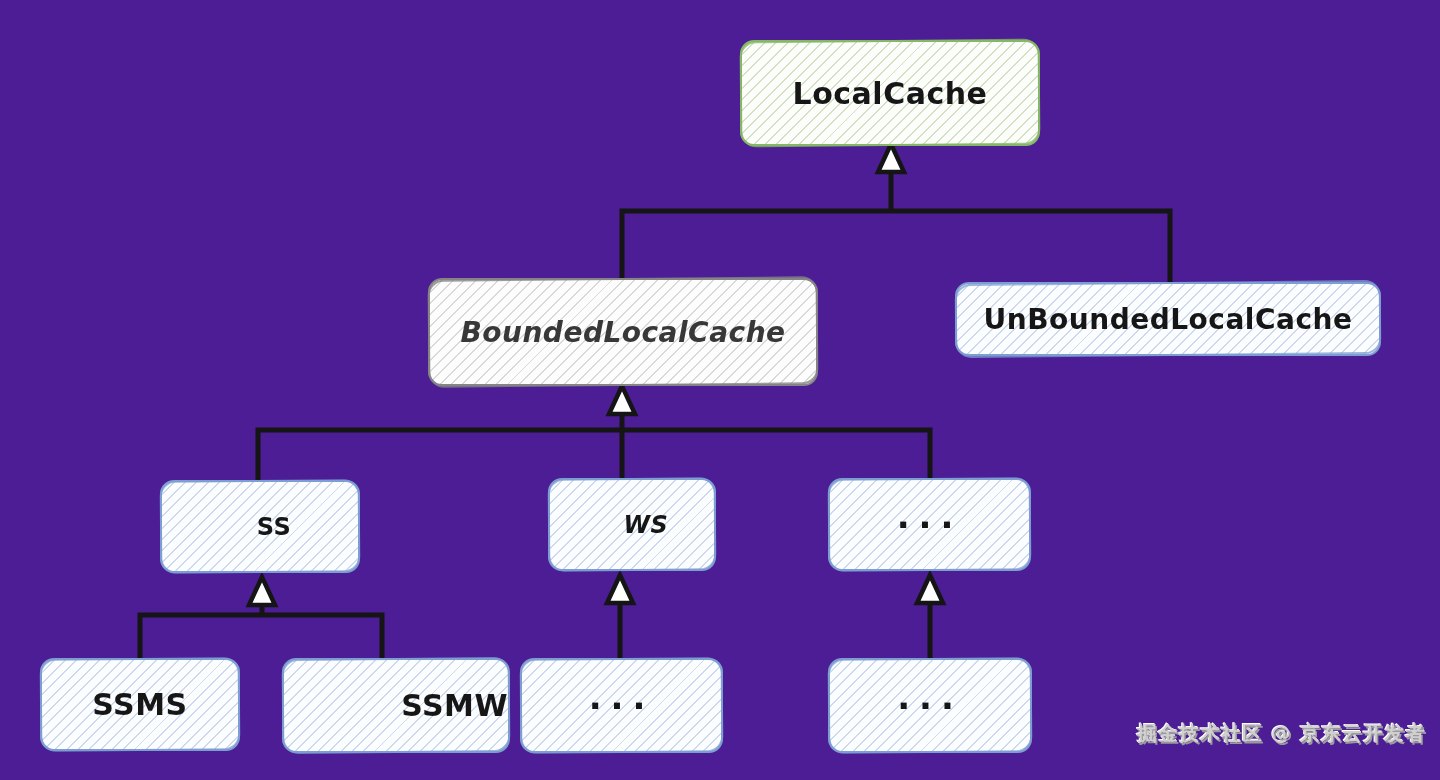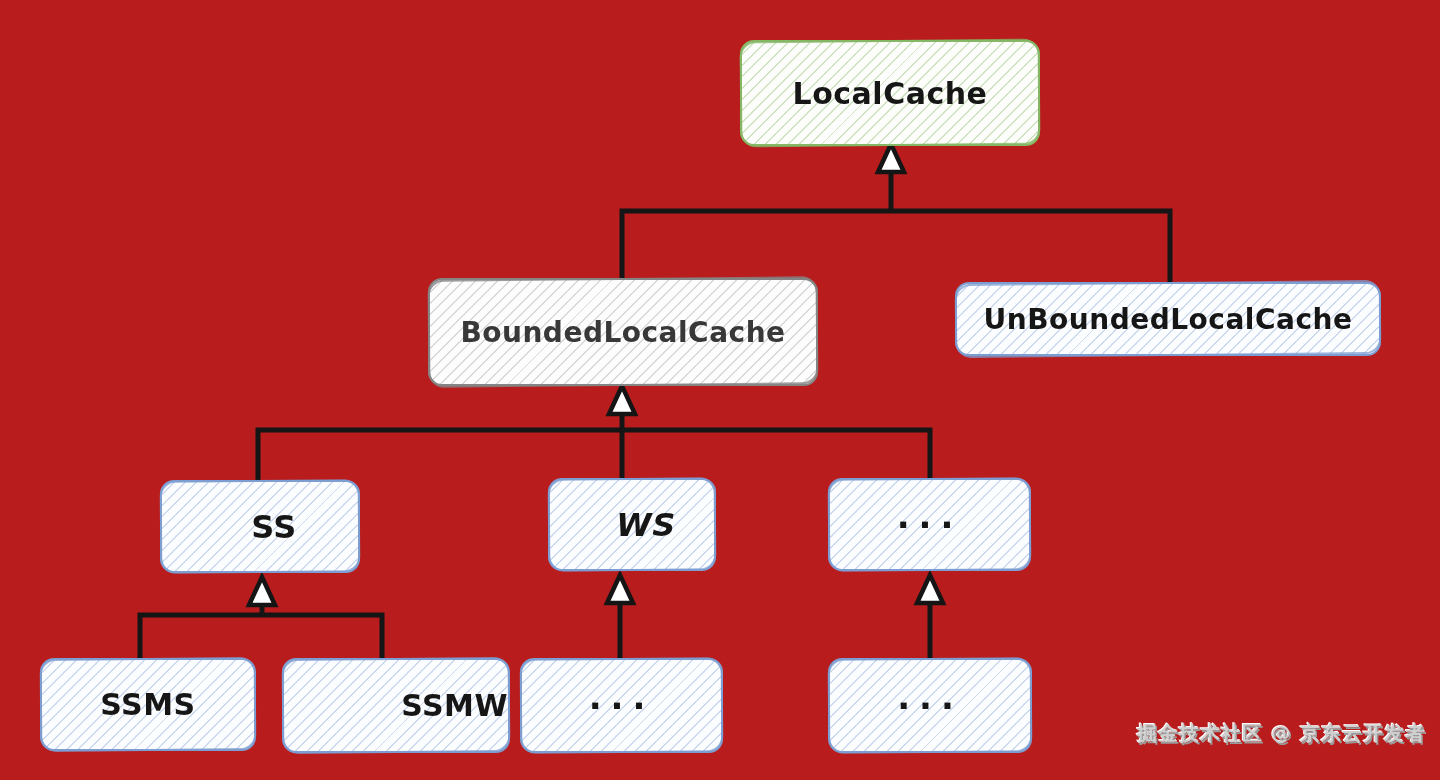--- a/index.html
+++ b/index.html
@@ -3,21 +3,21 @@
 <meta charset="utf-8">
 <style>
   :root{
     --green-border:#85b765; --green-hatch:#cfe2c1;
     --blue-border:#7d9ed1;  --blue-hatch:#ccd9ee;
     --gray-border:#858585;  --gray-hatch:#d9d9d9;
     --line:#151515; --text:#161616; --gray-text:#383838;
   }
   html,body{margin:0;padding:0;background:#ffffff;}
   #canvas{
-    position:relative;width:1440px;height:780px;background:#b91c1c;
+    position:relative;width:1440px;height:780px;background:#4c1d95;
     font-family:"DejaVu Sans","Liberation Sans",sans-serif;overflow:hidden;
   }
   svg.connectors{position:absolute;left:0;top:0;pointer-events:none;}
   svg.connectors path{fill:none;stroke:var(--line);stroke-width:5;}
   svg.connectors polygon{fill:#ffffff;stroke:var(--line);stroke-width:4.5;stroke-linejoin:miter;}
 
   .node{
     position:absolute;display:flex;align-items:center;justify-content:center;
     border-radius:14px;box-sizing:border-box;
   }
@@ -39,31 +39,31 @@
     background:repeating-linear-gradient(135deg,var(--blue-hatch) 0px,var(--blue-hatch) 1.4px,rgba(255,255,255,0) 1.4px,rgba(255,255,255,0) 8px),#fcfdff;
   }
   .node.blue::before{border-color:var(--blue-border);opacity:.75;}
   .node.gray{
     border:2.5px solid var(--gray-border);
     background:repeating-linear-gradient(135deg,var(--gray-hatch) 0px,var(--gray-hatch) 1.4px,rgba(255,255,255,0) 1.4px,rgba(255,255,255,0) 8px),#fdfdfd;
   }
   .node.gray::before{border-color:var(--gray-border);opacity:.8;}
   .node.gray .lbl{color:var(--gray-text);}
 
-  .fs30{font-size:30px;} .fs28{font-size:28px;} .fs32{font-size:32px;margin-left:28px;}
+  .fs30{font-size:30px;} .fs28{font-size:28px;} .fs32{font-size:24px;margin-left:28px;}
   .dots .lbl{font-size:34px;letter-spacing:9px;transform:translateY(-22%);}
 
   
   #n-localcache{left:740px;top:40px;width:300px;height:106px;}
-  #n-bounded  {left:428px;top:278px;width:390px;height:108px;}
+  #n-bounded  {left:428px;top:278px;width:390px;height:108px;font-style:italic;}
   #n-unbounded{left:955px;top:282px;width:426px;height:74px;}
   #n-ss   {left:160px;top:480px;width:200px;height:93px;}
   #n-ws   {left:548px;top:478px;width:168px;height:93px;font-style:italic;}
   #n-dots1{left:828px;top:478px;width:203px;height:93px;}
-  #n-ssms {left:40px; top:658px;width:216px;height:93px;}
+  #n-ssms {left:40px; top:658px;width:200px;height:93px;}
   #n-ssmw {left:282px;top:658px;width:228px;height:95px;justify-content:flex-end;}
   #n-dots2{left:520px;top:658px;width:203px;height:95px;}
   #n-dots3{left:828px;top:658px;width:204px;height:95px;}
 
   .watermark{
     position:absolute;right:14px;top:720px;font-size:20px;font-weight:700;
     color:#cfcfcf;letter-spacing:1px;
     text-shadow:1.5px 1.5px 0 #9a9a9a,-1px -1px 0 #ffffff;
     user-select:none;
   }

